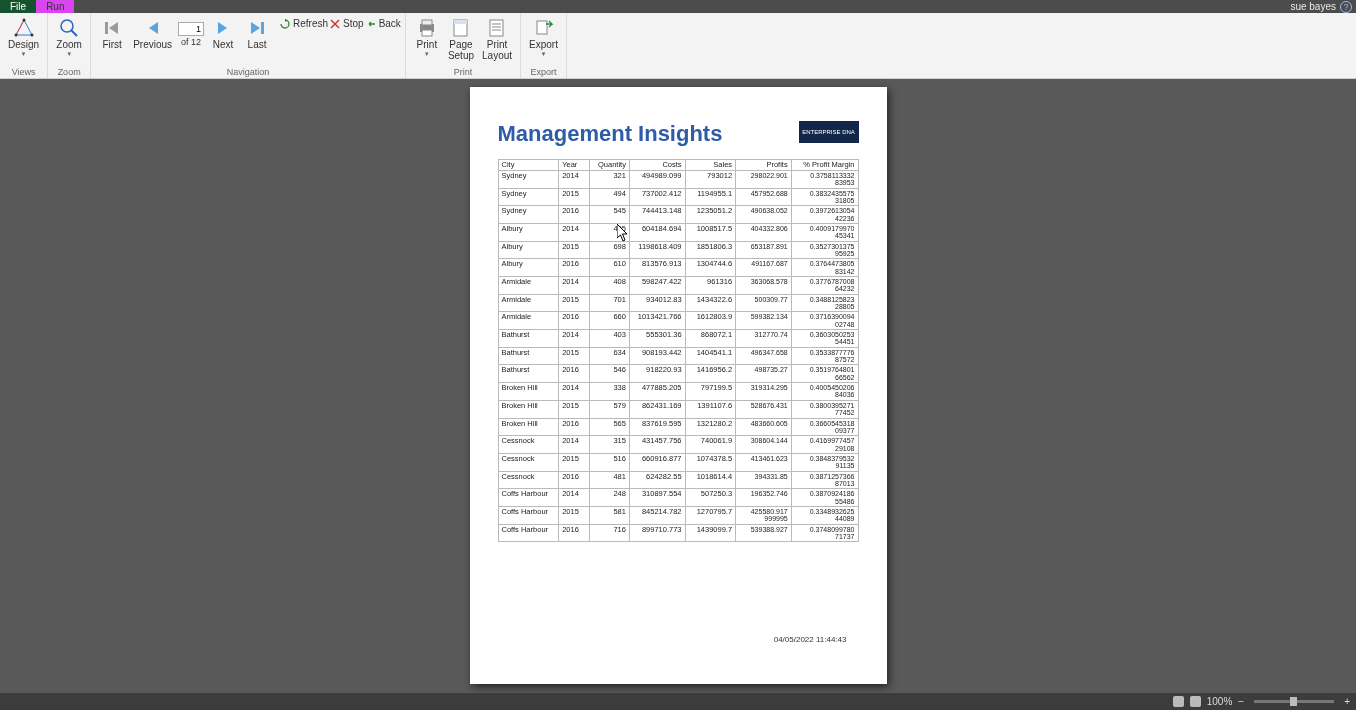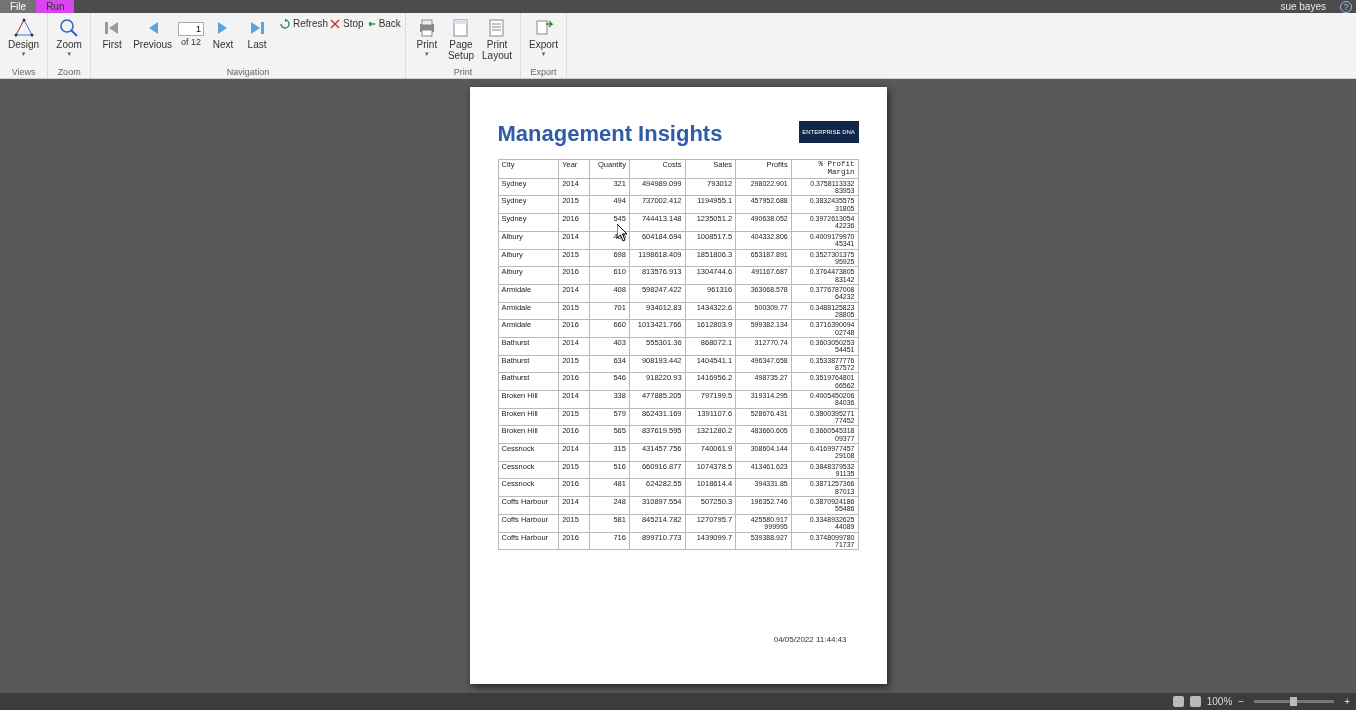--- a/index.html
+++ b/index.html
@@ -27,23 +27,23 @@
     top: 0;
     display: flex;
   }
   .titlebar .tab {
     height: 13px;
     padding: 0 10px;
     font-size: 10px;
     line-height: 13px;
     color: #eee;
   }
-  .titlebar .tab.file { background: #737373; color: #fff; }
+  .titlebar .tab.file { background: #14532d; color: #fff; }
   .titlebar .tab.run { background: #d946ef; color: #333; }
-  .titlebar .user { margin-right: 12px; }
+  .titlebar .user { margin-right: 2px; }
   .titlebar .help-icon {
     width: 12px; height: 12px;
     border: 1px solid #9cb7ec;
     border-radius: 50%;
     color: #9cb7ec;
     font-size: 9px;
     text-align: center;
     line-height: 10px;
     margin-left: 2px;
   }
@@ -447,21 +447,21 @@
           <col style="width:66px">
       </colgroup>
       <thead>
           <tr id="rpt-header">
             <th>City</th>
             <th>Year</th>
             <th style="text-align: right;">Quantity</th>
             <th style="text-align: right;">Costs</th>
             <th style="text-align: right;">Sales</th>
             <th style="text-align: right;">Profits</th>
-            <th style="text-align: right; font-family: Liberation Mono, monospace;">% Profit Margin</th>
+            <th style="text-align: right;">% Profit Margin</th>
           </tr>
         </thead>
       <tbody id="rpt-body">
           <tr>
             <td>Sydney</td>
             <td>2014</td>
             <td class="num">321</td>
             <td class="num">494989.099</td>
             <td class="num">793012</td>
             <td class="num">

